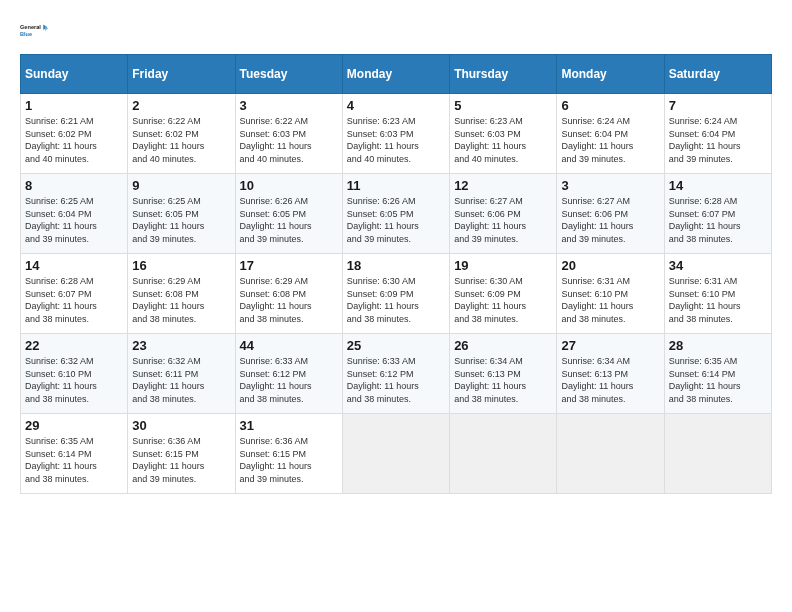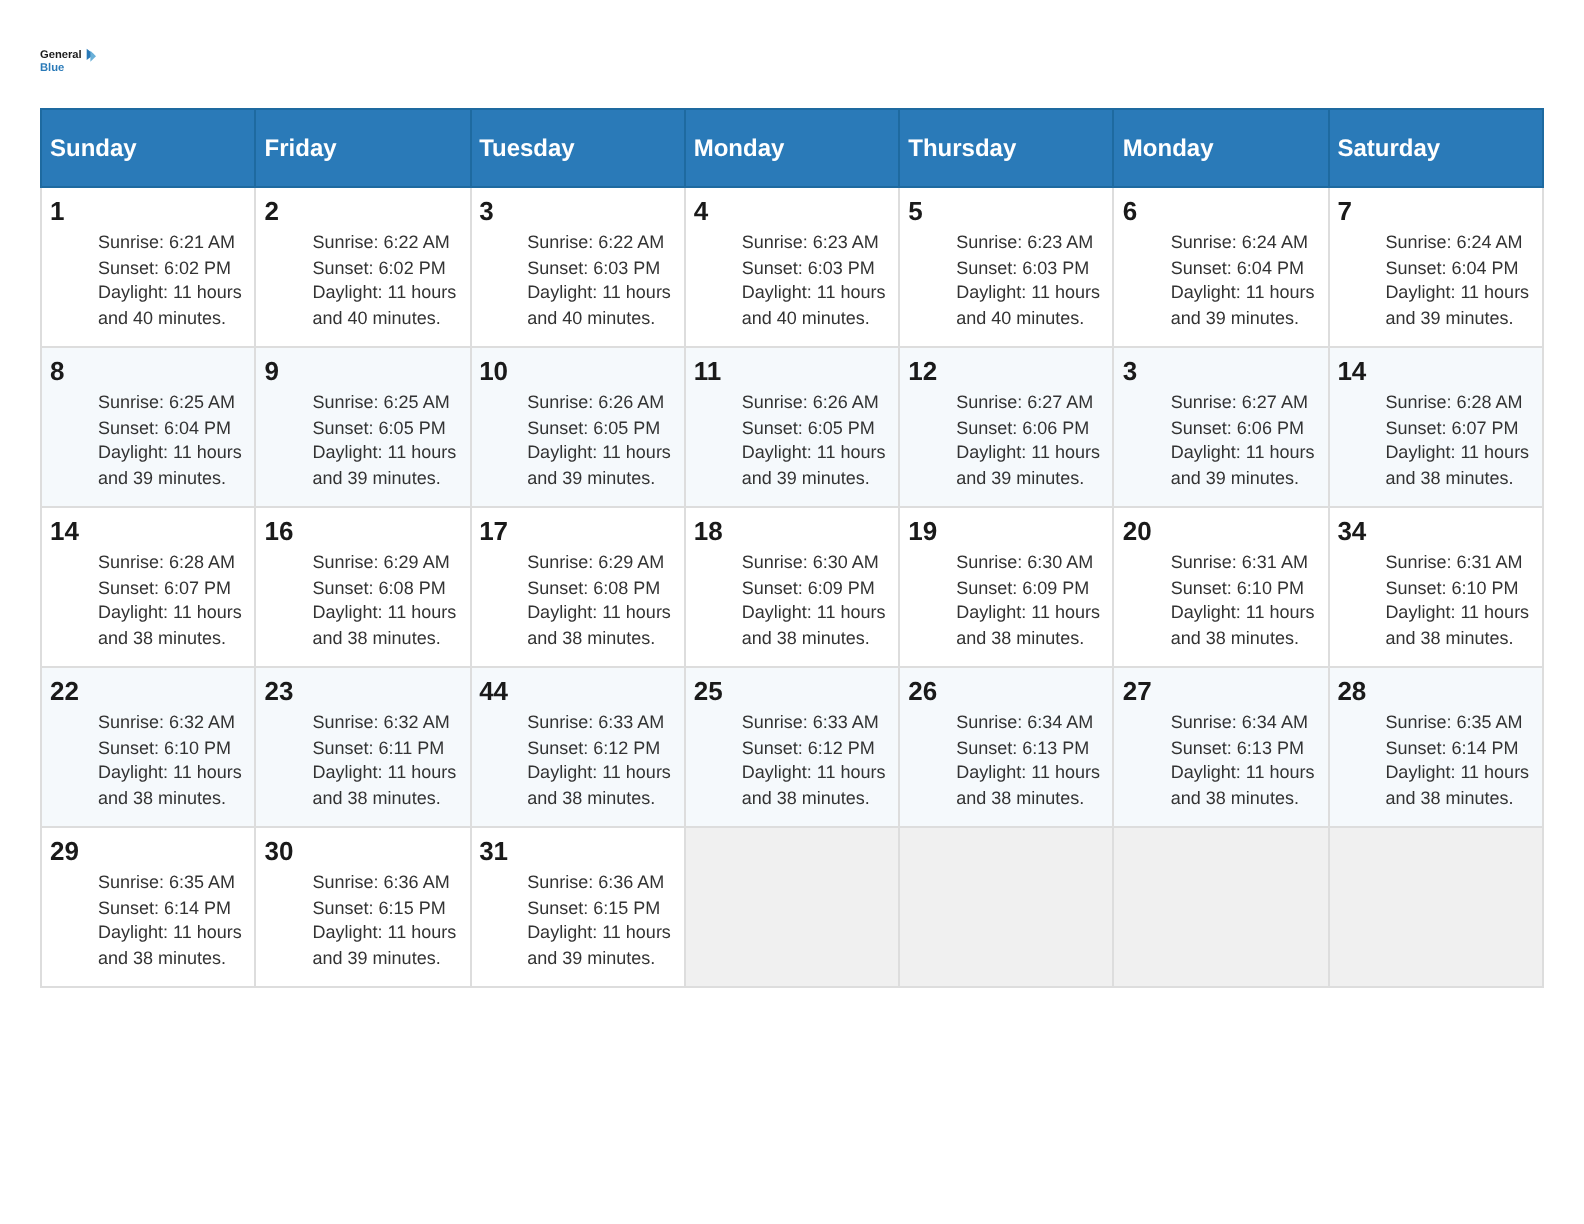--- a/index.html
+++ b/index.html
@@ -76,21 +76,20 @@
       font-size: 13px;
       font-weight: bold;
       color: #1a1a1a;
       display: block;
       margin-bottom: 2px;
     }
     .day-info {
       font-size: 9px;
       line-height: 1.4;
       color: #333;
-      margin-left: 24px;
     }
     td.empty {
       background: #f0f0f0 !important;
     }
   </style>
 </head>
 <body>
 
 <div class="page">
   <div class="header">

